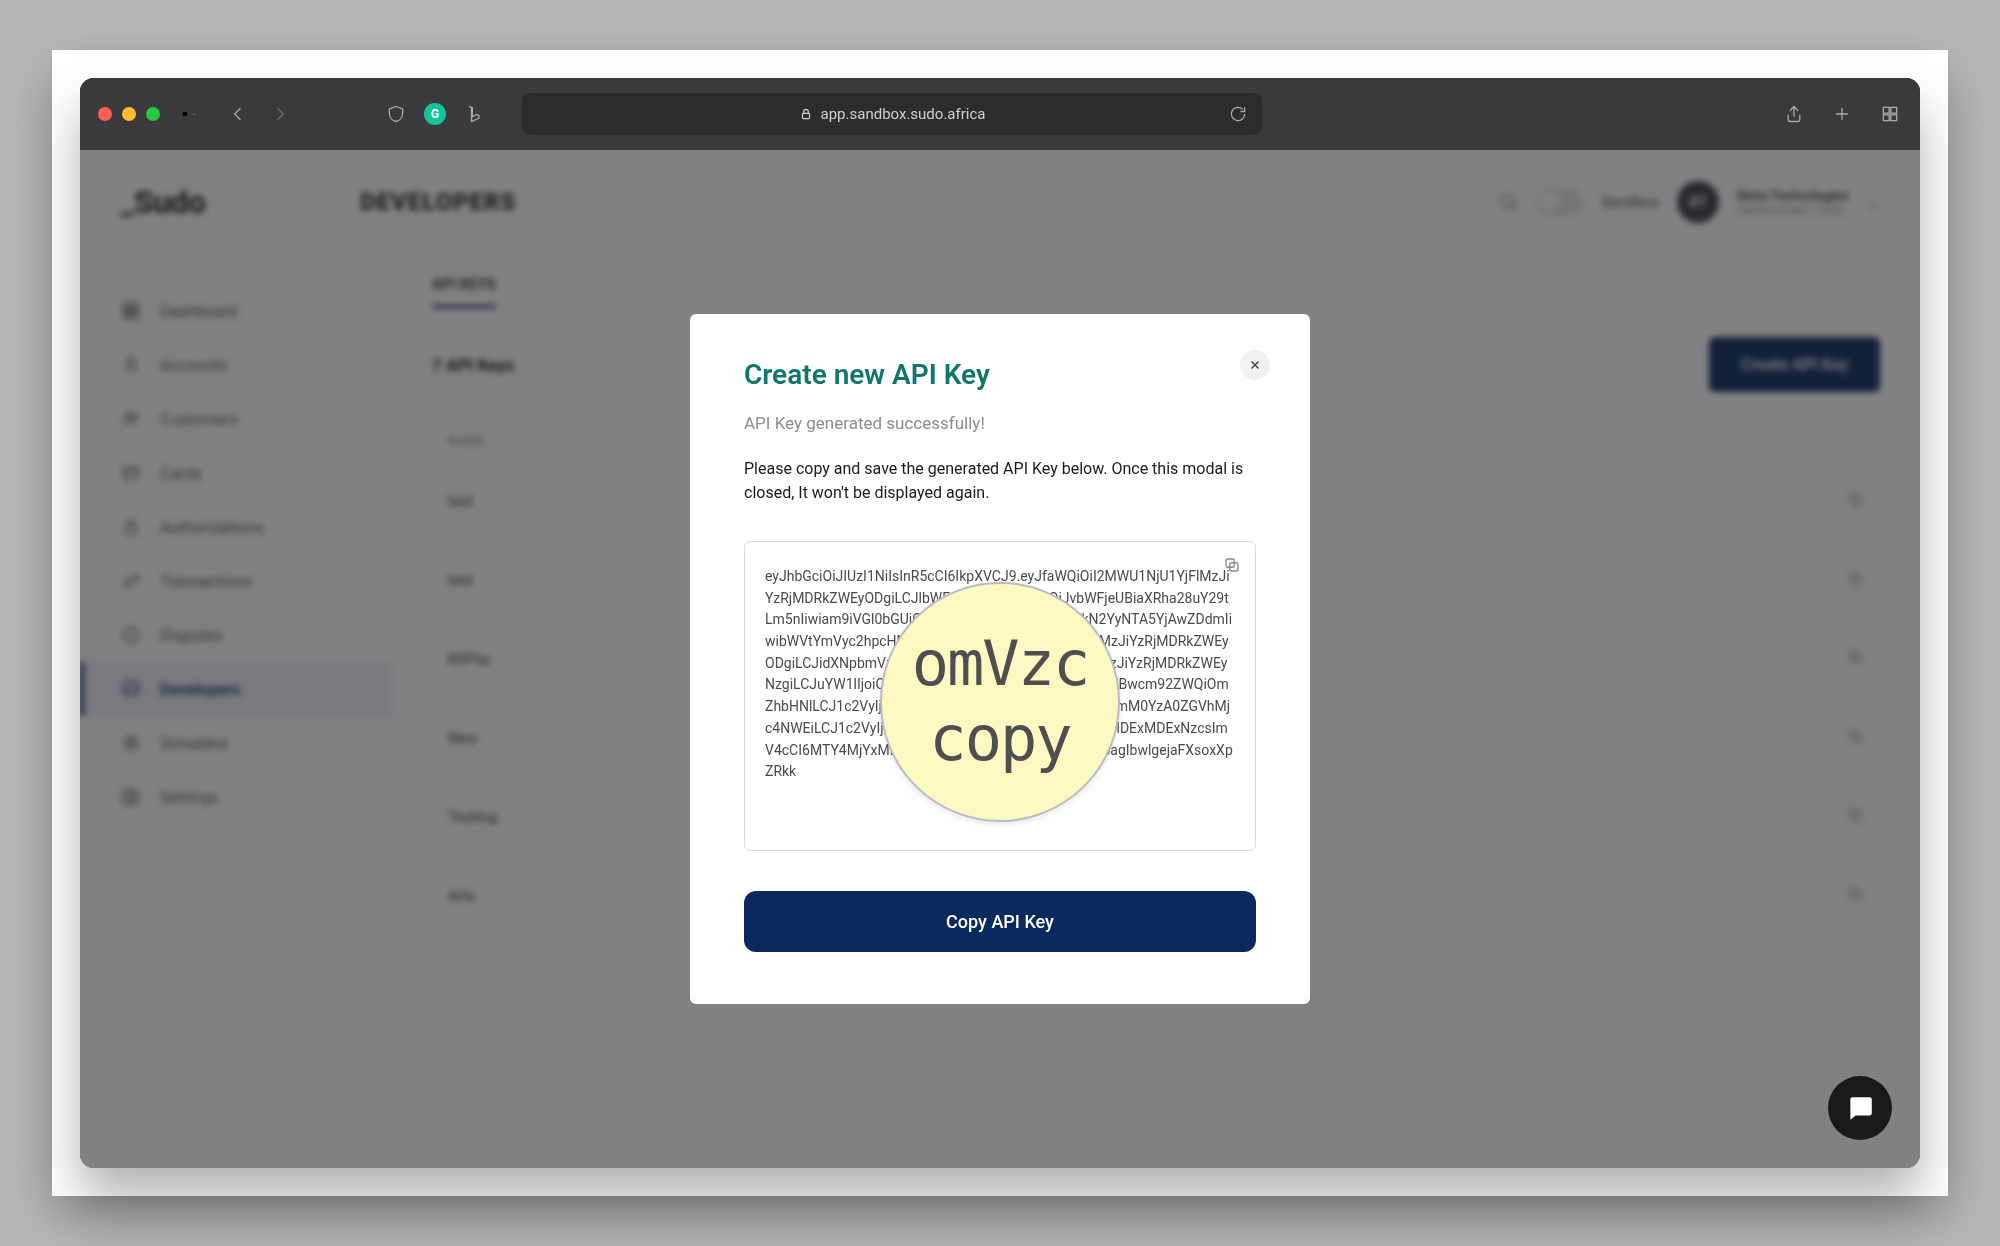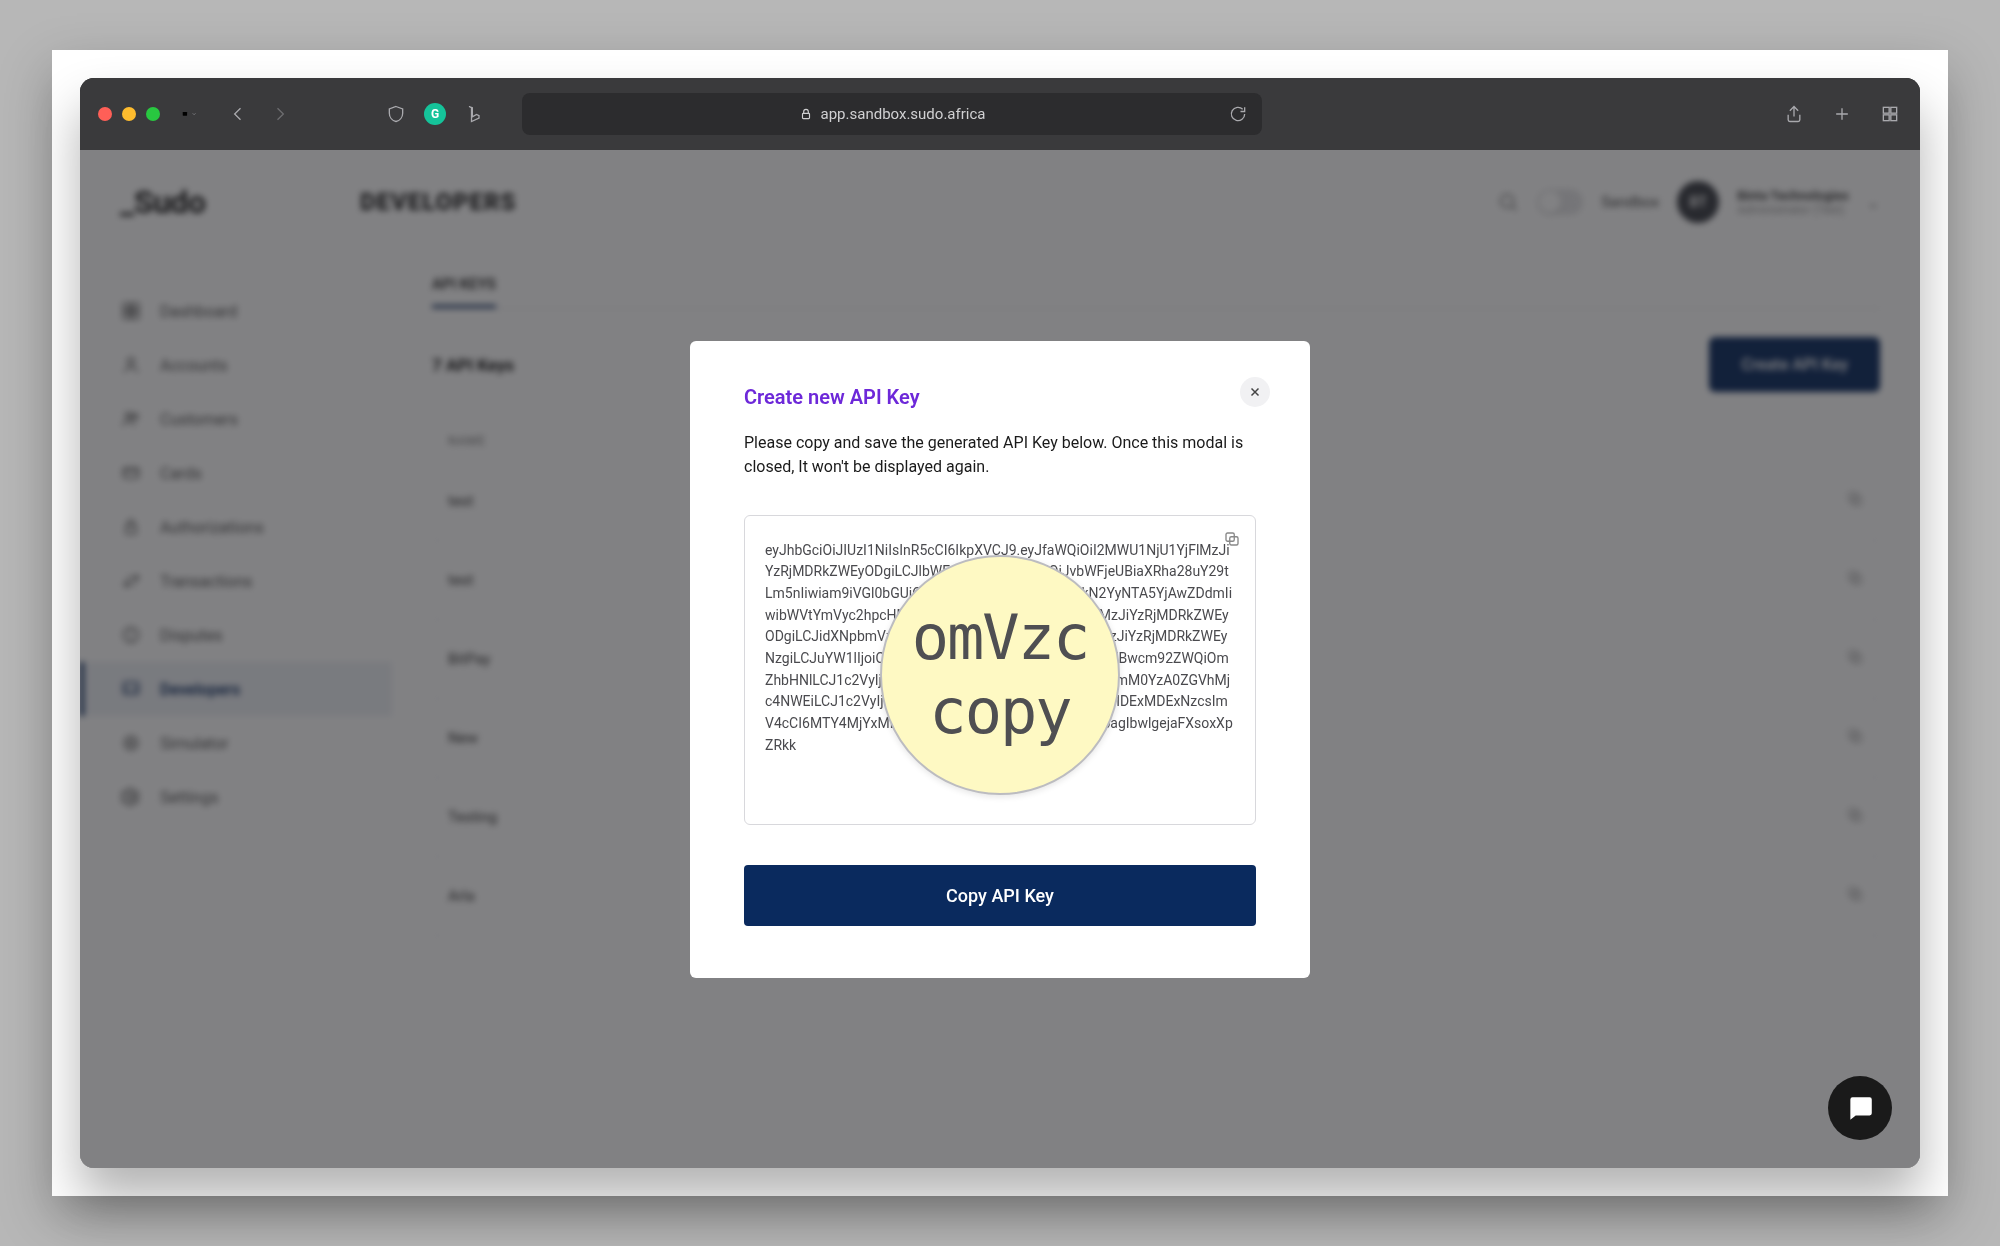--- a/index.html
+++ b/index.html
@@ -55,27 +55,27 @@
 .table-header{display:flex;padding:14px 16px;color:#777;font-size:12px;letter-spacing:1px;}
 .col-name{flex:0 0 290px;}
 .col-role{flex:0 0 160px;}
 .col-date{flex:1;}
 .table-row{display:flex;align-items:center;padding:28px 16px;border-bottom:1px solid #f0f0f2;font-size:15px;color:#333;}
 .row-action{margin-left:auto;color:#999;}
 
 
 .overlay{position:absolute;inset:0;background:rgba(26,26,30,.55);display:flex;align-items:center;justify-content:center;}
 .modal{width:620px;background:#fff;border-radius:6px;padding:44px 54px 52px;position:relative;}
-.modal-title{font-size:20px;font-weight:600;color:#6d28d9;margin-bottom:22px;}
+.modal-title{font-size:28px;font-weight:600;color:#0f766e;margin-bottom:22px;}
 .close-btn{position:absolute;top:36px;right:40px;width:30px;height:30px;border-radius:50%;background:#f1f1f3;display:flex;align-items:center;justify-content:center;color:#444;}
 .subtitle{color:#8b8b90;font-size:17px;margin-bottom:24px;}
 .instruction{color:#1a1a1a;font-size:16px;line-height:1.5;margin-bottom:36px;}
 .key-box{border:1px solid #d8d8dc;border-radius:6px;padding:24px 20px;position:relative;font-family:ui-monospace,Menlo,monospace;font-size:14px;line-height:1.55;color:#4a4a4e;word-break:break-all;min-height:310px;}
 .copy-icon{position:absolute;top:14px;right:14px;color:#888;}
-.copy-btn{margin-top:40px;width:100%;background:#0a2a5e;color:#fff;padding:20px;border:none;border-radius:4px;font-size:18px;font-weight:500;}
+.copy-btn{margin-top:40px;width:100%;background:#0a2a5e;color:#fff;padding:20px;border:none;border-radius:12px;font-size:18px;font-weight:500;}
 
 
 .magnifier{position:absolute;width:240px;height:240px;border-radius:50%;border:2px solid #bcbcc0;left:50%;top:48%;transform:translate(-50%,-45%);background:#fef9c3;overflow:hidden;display:flex;flex-direction:column;align-items:center;justify-content:center;box-shadow:0 2px 6px rgba(0,0,0,.1);}
 .mag-text{font-family:ui-monospace,Menlo,monospace;font-size:62px;font-weight:400;color:#4f4f52;line-height:1.2;letter-spacing:-2px;}
 
 
 .intercom{position:absolute;bottom:28px;right:28px;width:64px;height:64px;border-radius:50%;background:#1a1a1a;display:flex;align-items:center;justify-content:center;}
 .intercom svg{width:30px;height:30px;fill:#fff;}
 </style>
 </head>
@@ -346,20 +346,21 @@
     </div>
 
     <div class="overlay">
       <div class="modal">
         <div class="modal-title">Create new API Key</div>
         <div class="close-btn">
           <svg viewBox="0 0 24 24" width="14" height="14" stroke="#444" stroke-width="2.5" fill="none">
                 <path d="M6 6l12 12M18 6L6 18"></path>
               </svg>
         </div>
+        <div class="subtitle">API Key generated successfully!</div>
         <div class="instruction">Please copy and save the generated API Key below. Once this modal is closed, It won't be displayed again.</div>
         <div class="key-box">
           <span class="copy-icon">
             <svg viewBox="0 0 24 24" width="18" height="18" fill="none" stroke="#888" stroke-width="1.8">
                   <rect x="9" y="9" width="11" height="11" rx="2"></rect>
                   <rect x="4" y="4" width="11" height="11" rx="2"></rect>
                 </svg>
           </span>
           <span>eyJhbGciOiJIUzI1NiIsInR5cCI6IkpXVCJ9.eyJfaWQiOiI2MWU1NjU1YjFlMzJiYzRjMDRkZWEyODgiLCJlbWFpbEFkZHJlc3MiOiJvbWFjeUBiaXRha28uY29tLm5nIiwiam9iVGl0bGUiOiJDVE8iLCJmdWxsTmFtZkN2YyNTA5YjAwZDdmIiwibWVtYmVyc2hpcHMiOlt7Il9pZCI6IjYxZTU3NjU1YjFlMzJiYzRjMDRkZWEyODgiLCJidXNpbmVzcyI6eyJfaWQiOiI2MWU1NjU1YjFlMzJiYzRjMDRkZWEyNzgiLCJuYW1lIjoiQml0YSBvIFRlY2hub2xvZ2llcyIsImlzQXBwcm92ZWQiOmZhbHNlLCJ1c2VyIjoiNjFlNTY1NWJlZTU1ZjE3NlXzTMyMmM0YzA0ZGVhMjc4NWEiLCJ1c2VyIjoiNjFZSUtteSJ9LCJpYXQiOjE2ODE5MDExMDExNzcsImV4cCI6MTY4MjYxMDdc3N30.lO1E-JhthK3dh8hAgVsQ6agIbwlgejaFXsoxXpZRkk</span>
           <div class="magnifier">

